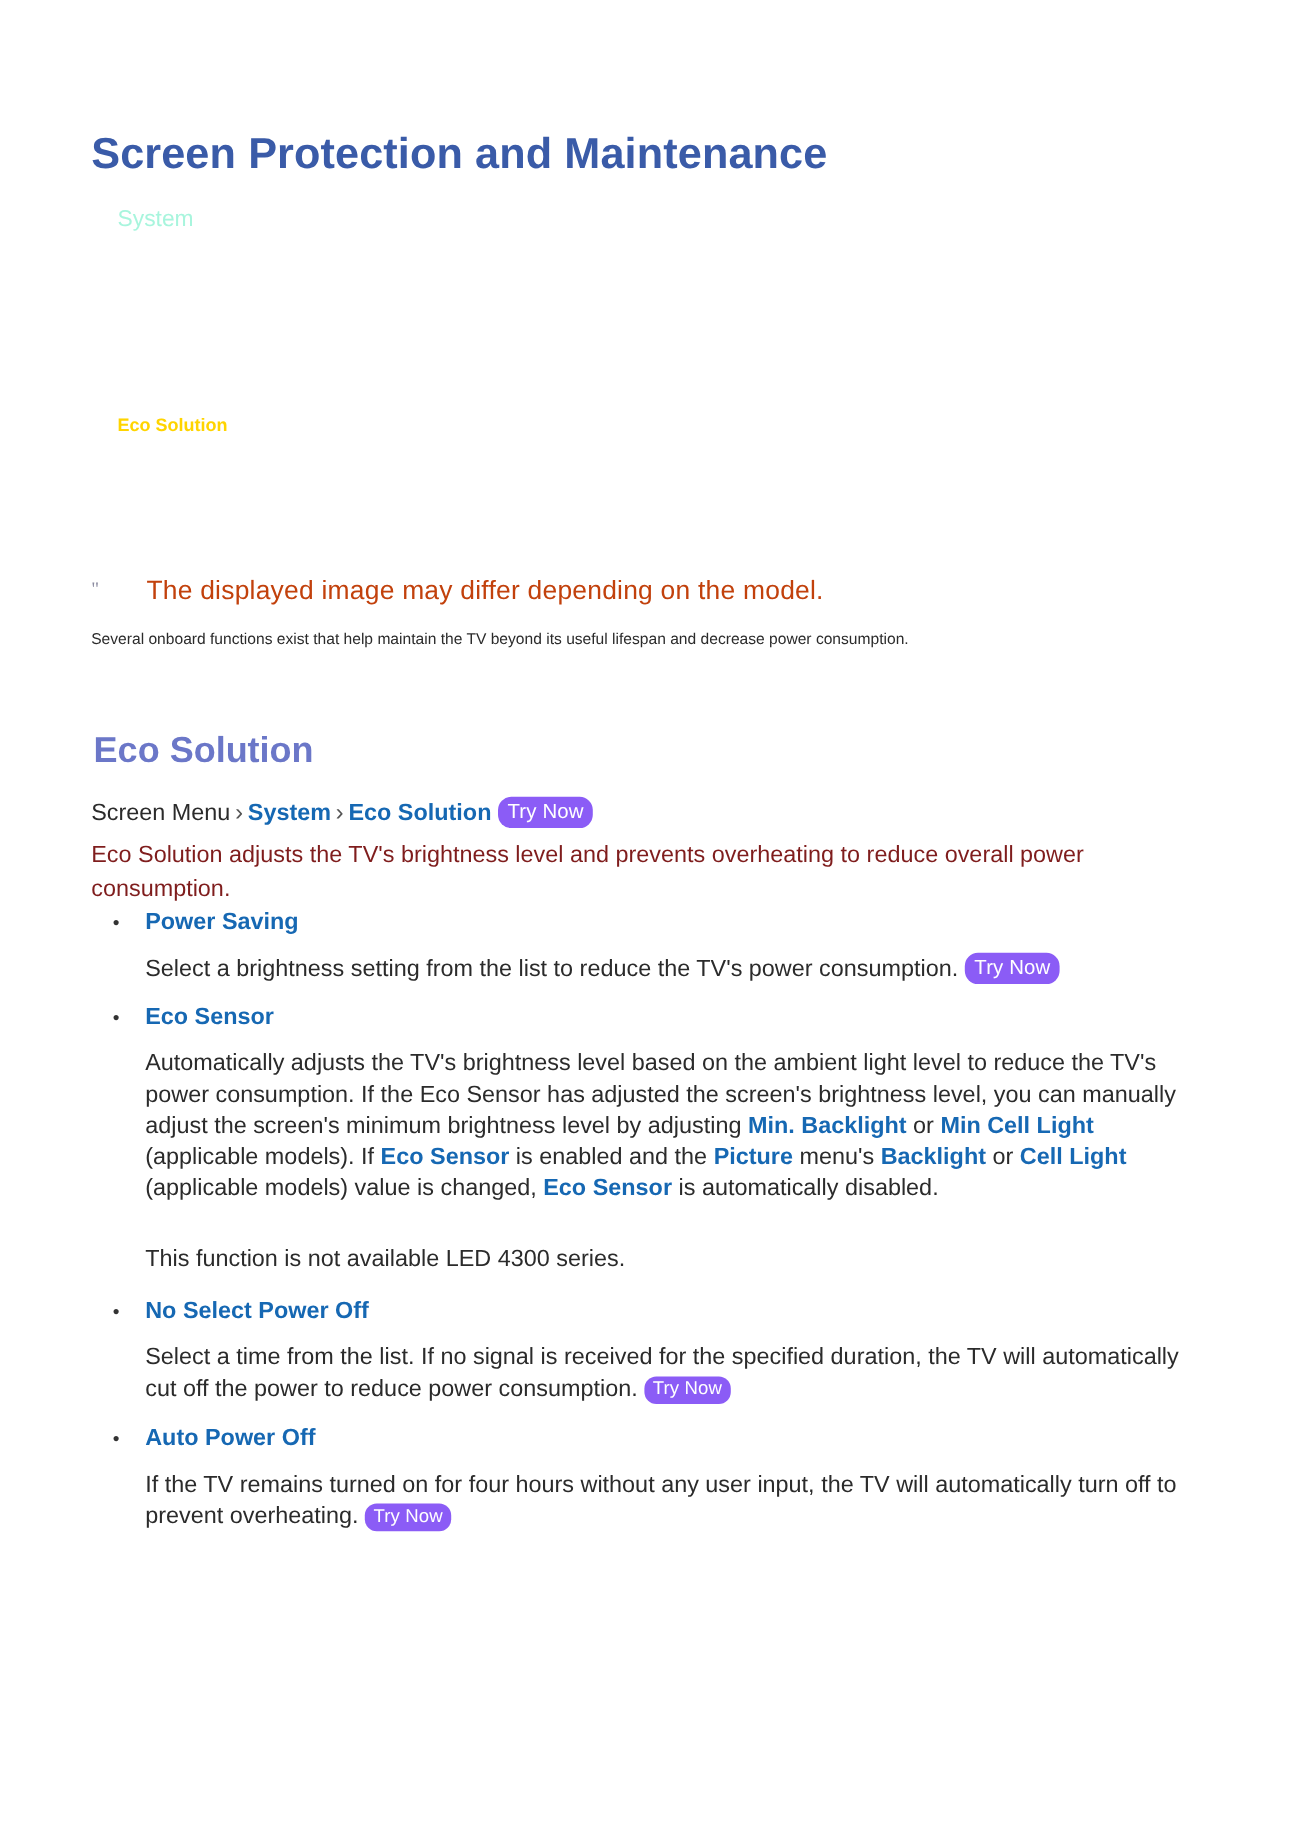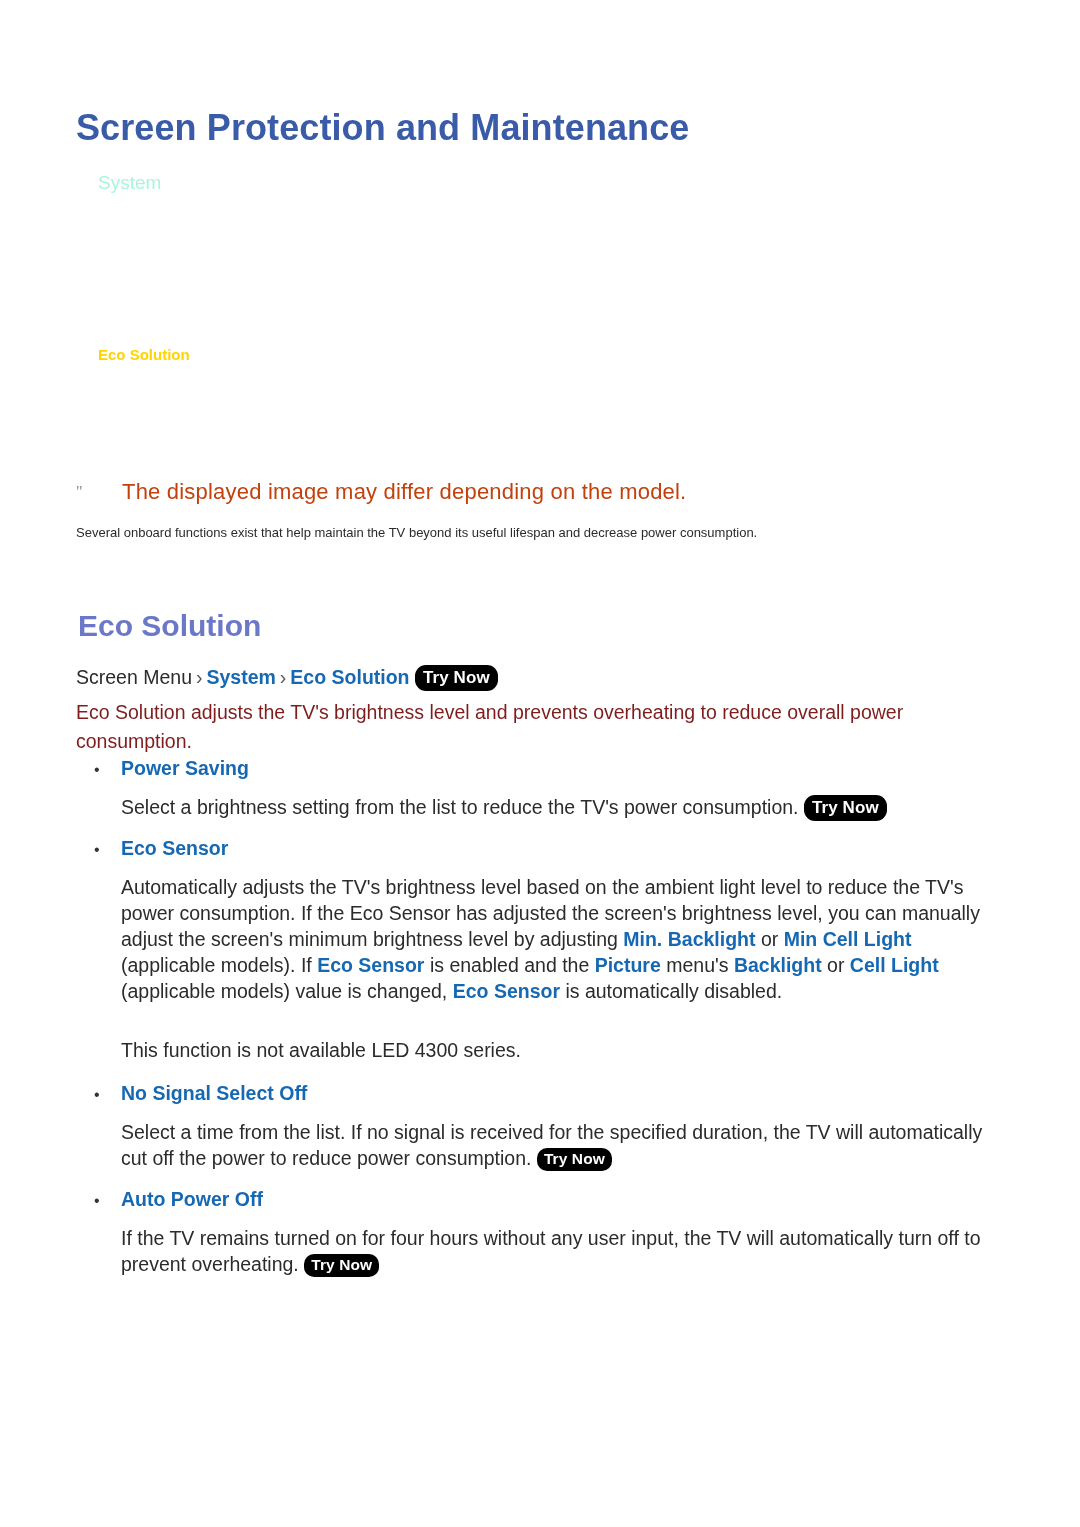--- a/index.html
+++ b/index.html
@@ -183,24 +183,24 @@
   .gap-auto     { margin-top: 15px; }
 
   .kw {
     color: #1668b3;
     font-weight: bold;
   }
 
   
   .try-now {
     display: inline-block;
-    background: #000000;
+    background: #8b5cf6;
     color: #ffffff;
     font-size: 17px;
-    font-weight: bold;
+    font-weight: normal;
     line-height: 17px;
     padding: 4px 8px 5px 8px;
     border-radius: 11px;
     vertical-align: 1px;
     letter-spacing: 0.1px;
     white-space: nowrap;
   }
   .try-now.small {
     font-size: 15.5px;
     line-height: 15.5px;
@@ -250,21 +250,21 @@
         <span class="bullet-dot">•</span>
         <span class="bullet-label">Eco Sensor</span>
       </div>
       <div class="block-body"><span>Automatically adjusts the TV's brightness level based on the ambient light level to reduce the TV's power consumption. If the Eco Sensor has adjusted the screen's brightness level, you can manually adjust the screen's minimum brightness level by adjusting </span><span class="kw">Min. Backlight</span><span> or </span><span class="kw">Min Cell Light</span><span> (applicable models). If </span><span class="kw">Eco Sensor</span><span> is enabled and the </span><span class="kw">Picture</span><span> menu's </span><span class="kw">Backlight</span><span> or </span><span class="kw">Cell Light</span><span> (applicable models) value is changed, </span><span class="kw">Eco Sensor</span><span> is automatically disabled.</span></div>
       <div class="block-body" style="margin-top:33px;">This function is not available LED 4300 series.</div>
     </div>
 
     <div class="gap-nosignal">
       <div class="bullet-row">
         <span class="bullet-dot">•</span>
-        <span class="bullet-label">No Signal Select Off</span>
+        <span class="bullet-label">No Select Power Off</span>
       </div>
       <div class="block-body"><span>Select a time from the list. If no signal is received for the specified duration, the TV will automatically cut off the power to reduce power consumption.</span> <span class="try-now small">Try Now</span></div>
     </div>
 
     <div class="gap-auto">
       <div class="bullet-row">
         <span class="bullet-dot">•</span>
         <span class="bullet-label">Auto Power Off</span>
       </div>
       <div class="block-body"><span>If the TV remains turned on for four hours without any user input, the TV will automatically turn off to prevent overheating.</span> <span class="try-now small">Try Now</span></div>

